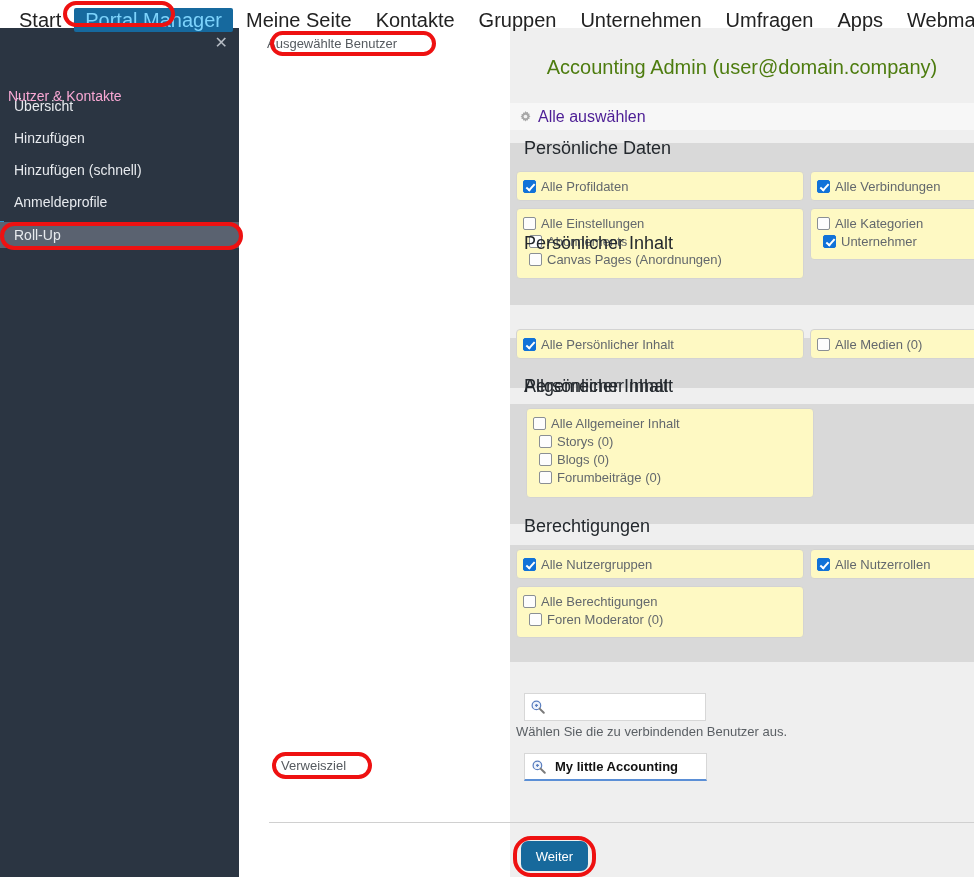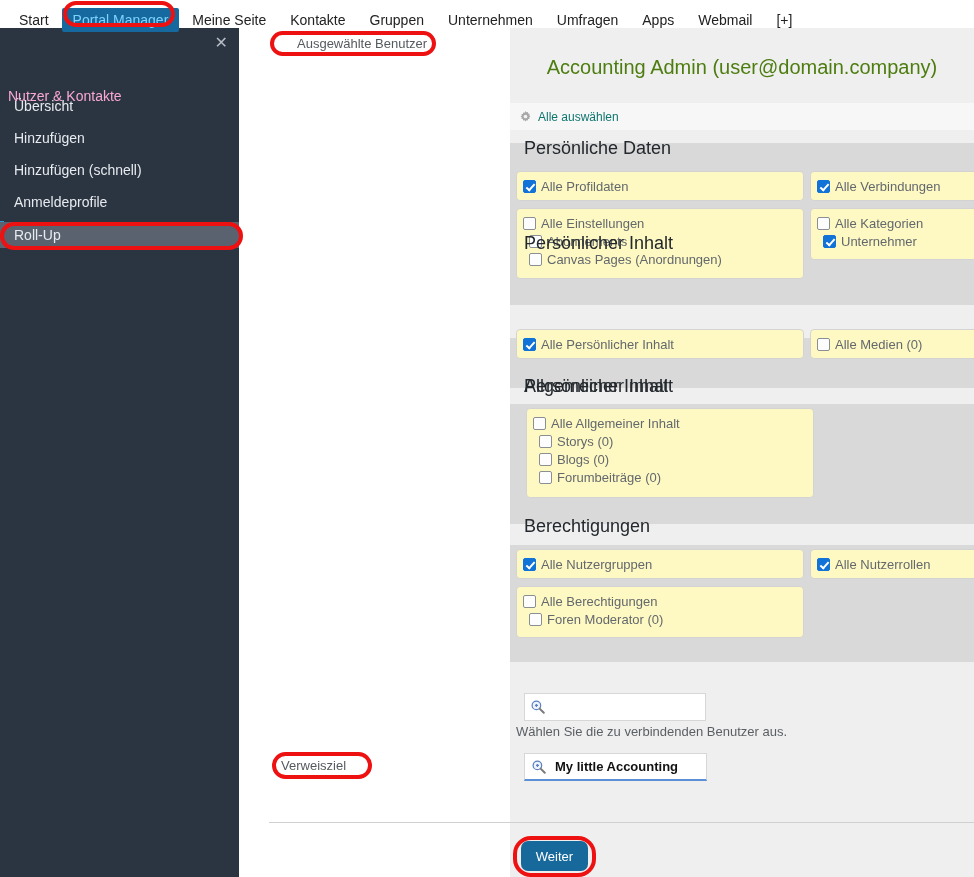--- a/index.html
+++ b/index.html
@@ -14,21 +14,21 @@
   
   #topnav {
     position: absolute; top: 0; left: 0;
     width: 974px; height: 28px;
     background: #ffffff;
     display: flex; align-items: center;
     padding-left: 8px;
     z-index: 5;
   }
   .nav-item {
-    font-size: 14px;
+    font-size: 20px;
     color: #222222;
     padding: 3px 11px;
     margin-right: 2px;
     white-space: nowrap;
     line-height: 18px;
     border-radius: 2px;
     margin-top: 12px;
   }
   .nav-item.active {
     background: #16699e;
@@ -92,21 +92,21 @@
     width: 464px; height: 27px;
     background: #f7f7f7;
     display: flex; align-items: center;
     padding-left: 9px;
   }
   .gear-icon {
     width: 13px; height: 13px; margin-right: 6px;
     position: relative; flex: 0 0 auto;
   }
   .gear-icon svg { display: block; }
-  #selectall-label { font-size: 12px; color: #0f766e; }
+  #selectall-label { font-size: 16px; color: #4c1d95; }
 
   .section-title {
     position: absolute; left: 14px;
     font-size: 18px; color: #23282d;
     white-space: nowrap;
   }
 
   .box {
     position: absolute;
     background: #fef9c3;
@@ -228,21 +228,21 @@
 
   <div class="side-item" style="top:65px">Übersicht</div>
   <div class="side-item" style="top:97px">Hinzufügen</div>
   <div class="side-item" style="top:129px">Hinzufügen (schnell)</div>
   <div class="side-item" style="top:161px">Anmeldeprofile</div>
   <div class="side-accent" style="top:193px"></div>
   <div class="side-item selected" style="top:194px">Roll-Up</div>
 </div>
 
 <div id="labelcol">
-  <div class="field-label" style="left:58px; top:8px">Ausgewählte Benutzer</div>
+  <div class="field-label" style="left:28px; top:8px">Ausgewählte Benutzer</div>
   <div class="field-label" style="left:42px; top:730px">Verweisziel</div>
 </div>
 
 <div id="mainpanel">
 
   <div id="user-title">Accounting Admin (user@domain.company)</div>
 
   <div id="selectall-row">
     <span class="gear-icon">
       <svg width="13" height="13" viewBox="0 0 24 24">

